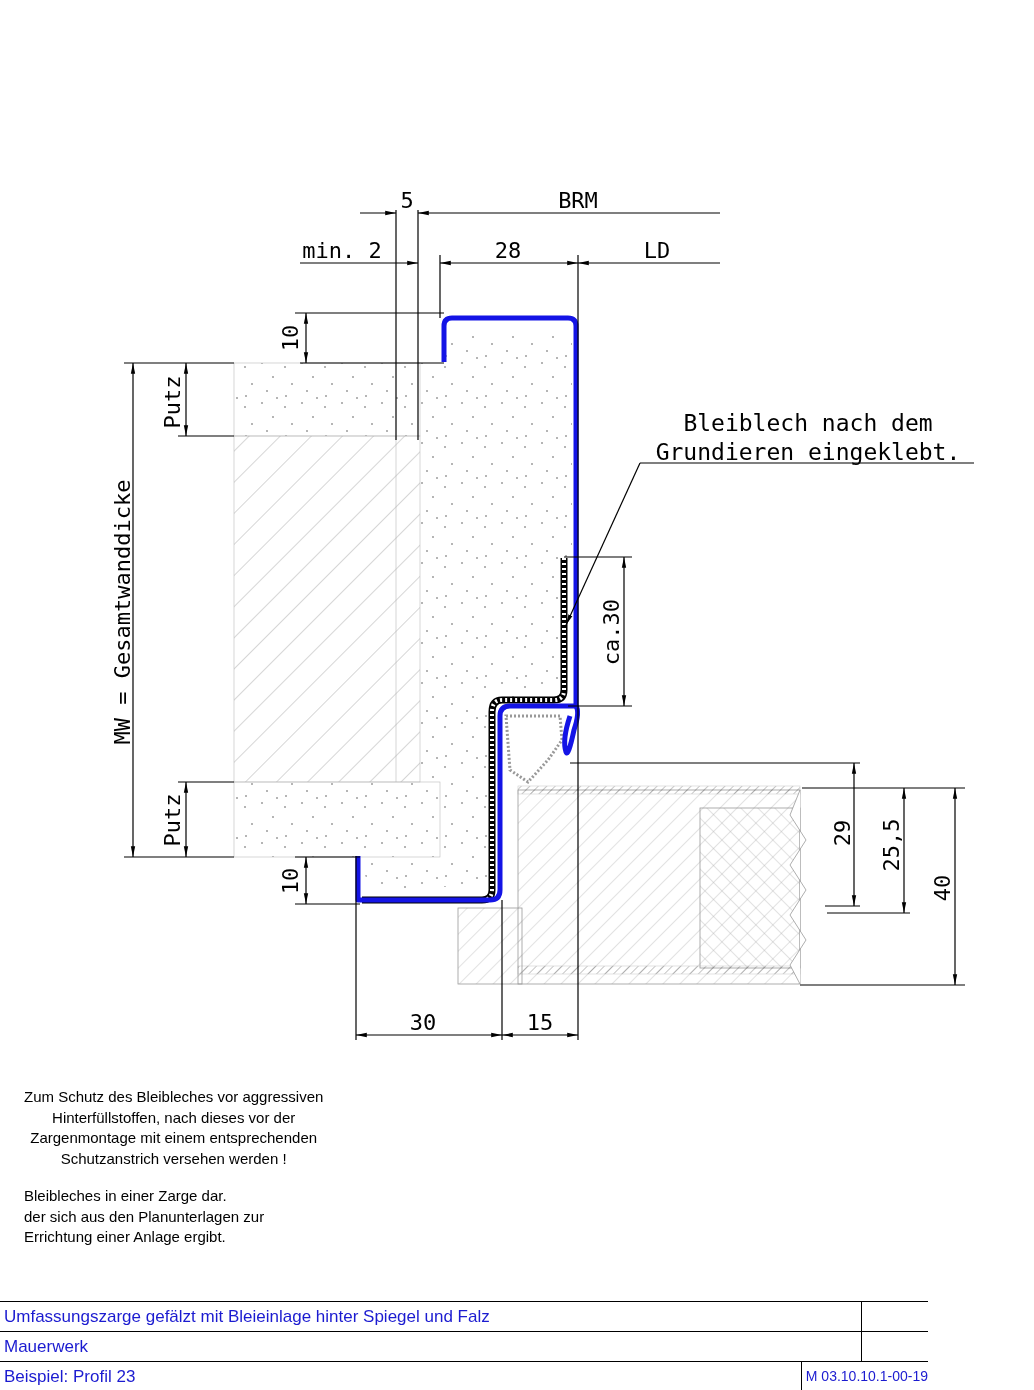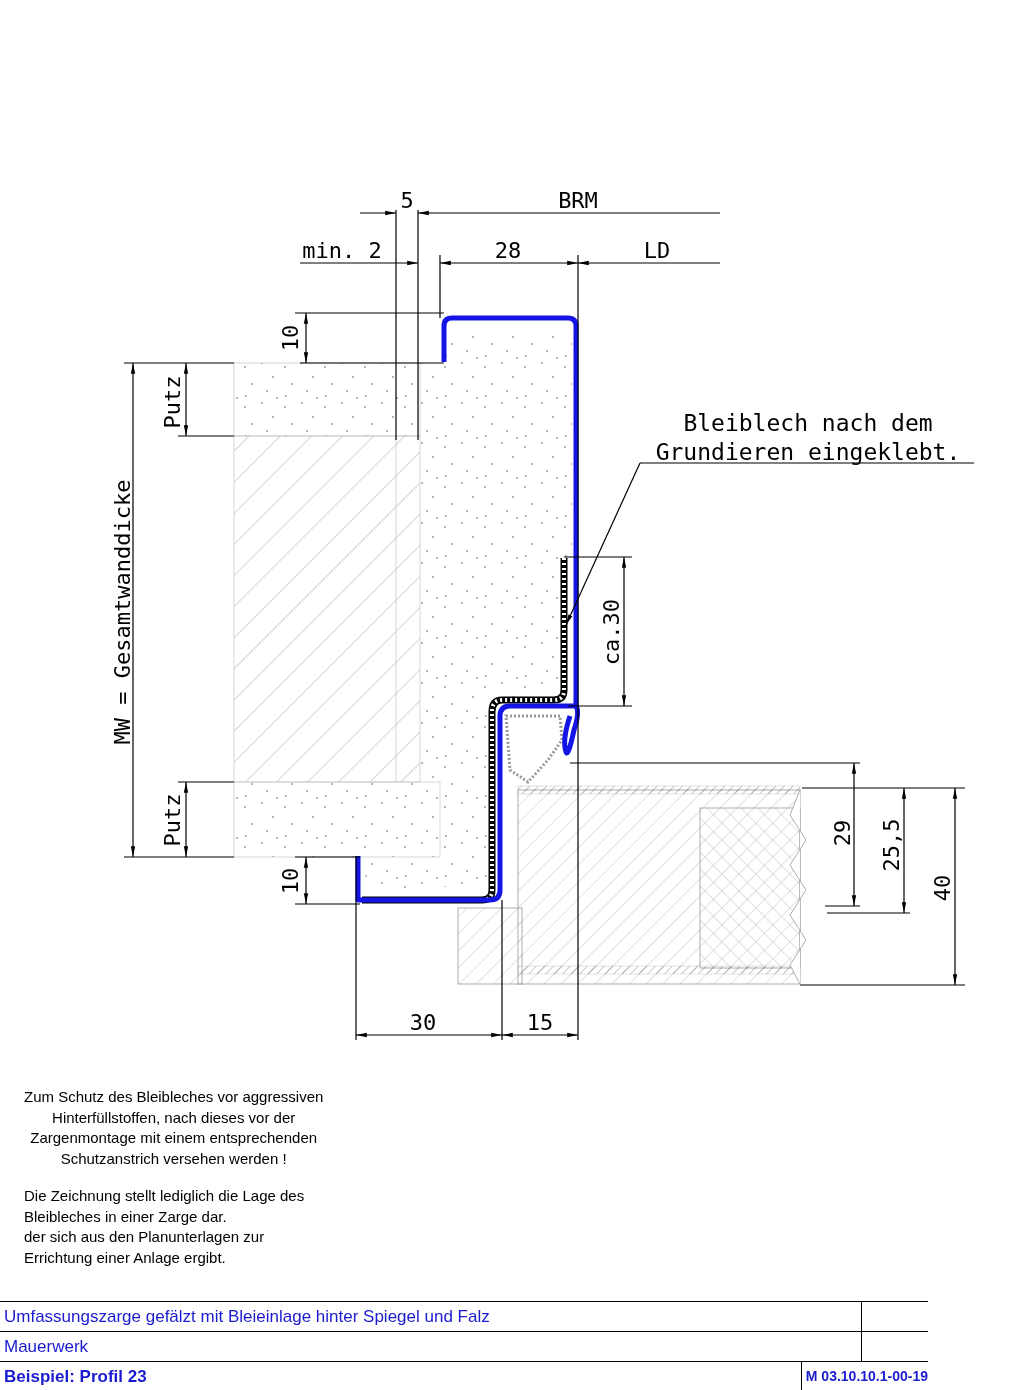--- a/index.html
+++ b/index.html
@@ -3,21 +3,21 @@
 <meta charset="utf-8">
 <style>
   html, body { margin:0; padding:0; background:#fff; }
   body { width:1034px; height:1390px; position:relative; overflow:hidden; font-family:"Liberation Sans", sans-serif; }
   svg.drawing { position:absolute; left:0; top:0; }
   .cad { font-family:"DejaVu Sans Mono", monospace; fill:#000; }
   .notes { position:absolute; left:24px; font-size:15px; line-height:20.5px; color:#000; }
   .notes p { margin:0; }
   .title-block { position:absolute; left:0; top:1301px; width:928px; border-top:1.5px solid #000; }
   .tb-row { display:flex; height:29px; border-bottom:1.5px solid #000; }
-  .tb-row:last-child { border-bottom:none;font-weight:bold; }
+  .tb-row:last-child { border-bottom:none; }
   .tb-main { width:862px; border-right:1.5px solid #000; color:#1b1bd0; font-size:17px; line-height:29px; padding-left:4px; box-sizing:border-box; }
   .tb-side { flex:1; color:#1b1bd0; font-size:14px; line-height:29px; padding-left:4px; white-space:nowrap; }
 </style>
 </head>
 <body>
 
 <svg class="drawing" width="1034" height="1300" viewBox="0 0 1034 1300" xmlns="http://www.w3.org/2000/svg">
   <defs>
     <pattern id="hatch" patternUnits="userSpaceOnUse" width="22" height="22" patternTransform="rotate(45)">
       <line x1="0" y1="0" x2="0" y2="22" stroke="#999" stroke-width="0.8"></line>
@@ -137,21 +137,20 @@
   </g>
 </svg>
 
 <div class="notes" style="top:1087px;text-align:center;">
   <p>Zum Schutz des Bleibleches vor aggressiven</p>
   <p>Hinterfüllstoffen, nach dieses vor der</p>
   <p>Zargenmontage mit einem entsprechenden</p>
   <p>Schutzanstrich versehen werden !</p>
 </div>
 <div class="notes" style="top:1186px;">
-  <p>Die Zeichnung stellt lediglich die Lage des</p>
   <p>Bleibleches in einer Zarge dar.</p>
   <p>der sich aus den Planunterlagen zur</p>
   <p>Errichtung einer Anlage ergibt.</p>
 </div>
 
 <div class="title-block">
   <div class="tb-row">
     <div class="tb-main">Umfassungszarge gefälzt mit Bleieinlage hinter Spiegel und Falz</div>
     <div class="tb-side"></div>
   </div>

